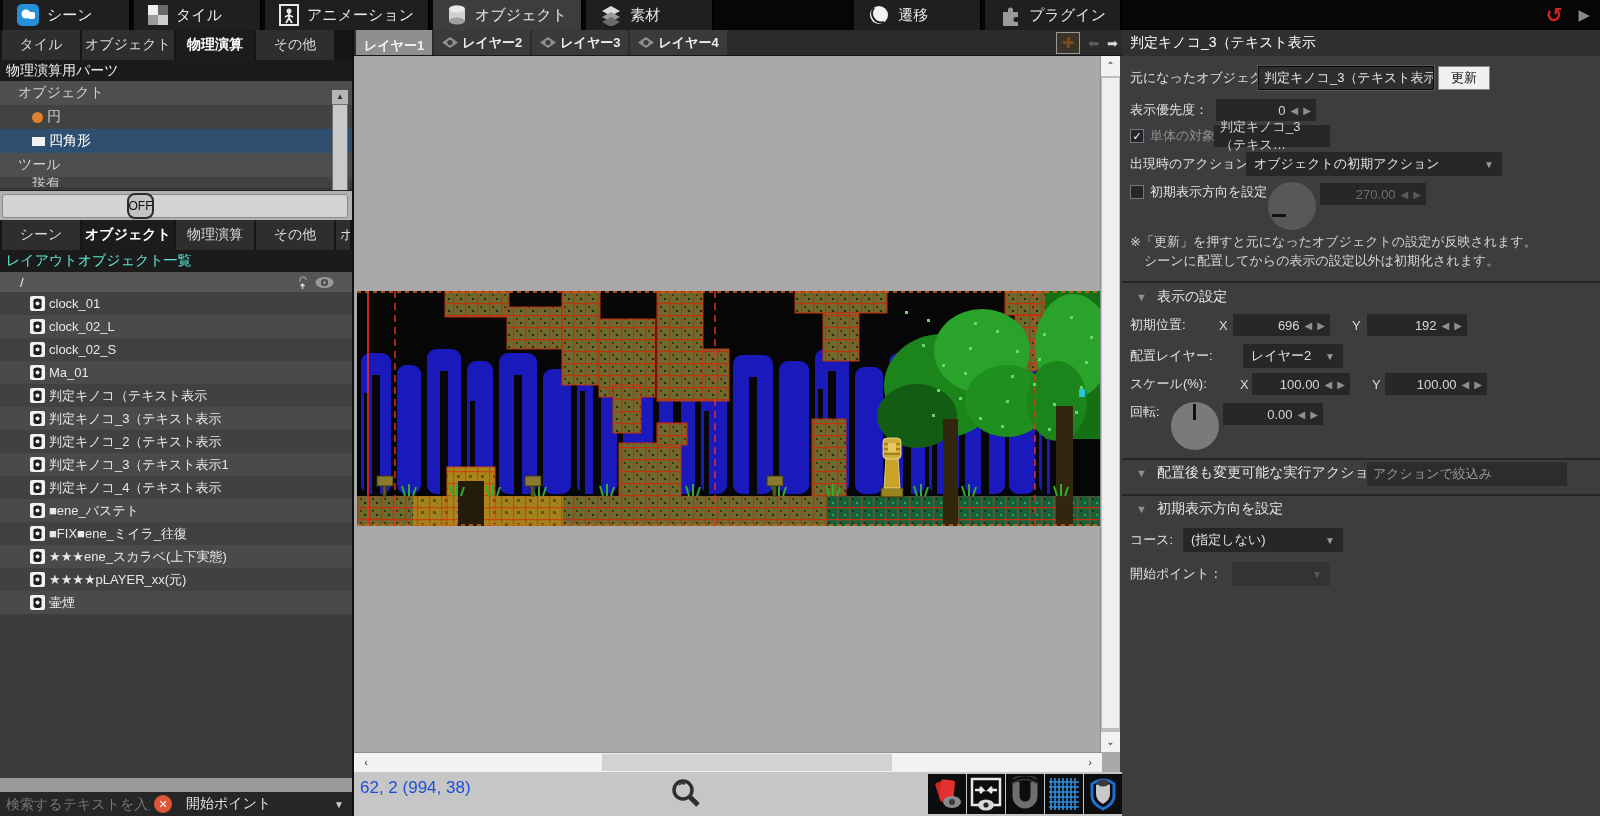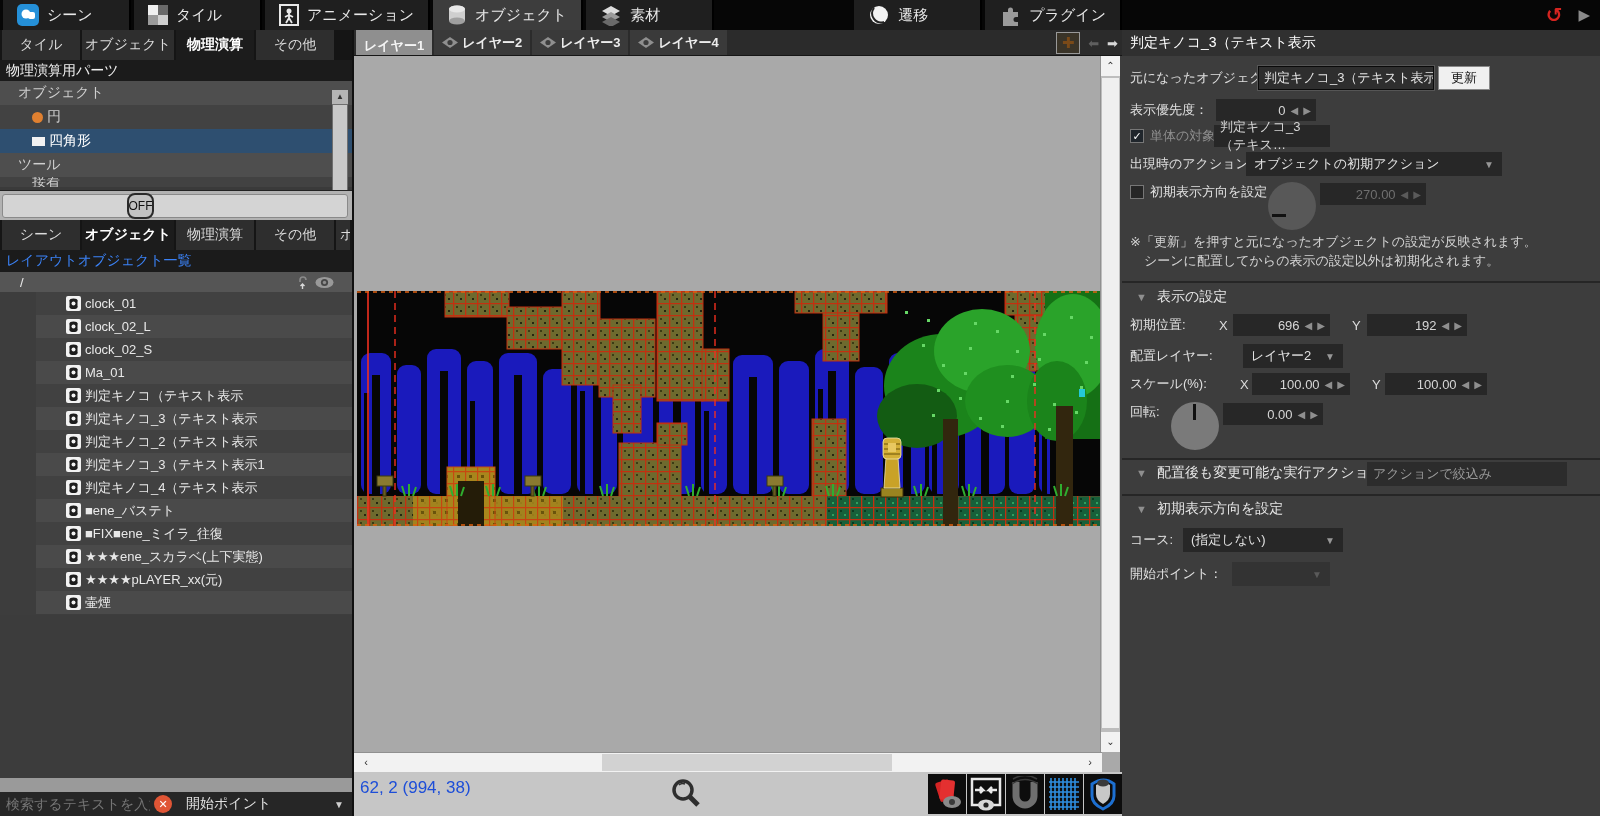--- a/index.html
+++ b/index.html
@@ -36,23 +36,23 @@
   .vscroll-s { position:absolute; right:4px; top:30px; width:16px; height:130px; background:#6f6f6f; }
   .vscroll-s .sb-btn { position:absolute; left:0; width:16px; height:14px; background:#b5b5b5; color:#333; font-size:8px; text-align:center; line-height:14px; }
   .vscroll-s .sb-thumb { position:absolute; left:1px; top:15px; width:14px; height:100px; background:#c9c9c9; }
 
   .offbar { position:absolute; left:0; top:160px; width:352px; height:30px; background:#b2b2b2; border-top:1px solid #222; display:flex; align-items:center; }
   .offtrack { position:absolute; left:2px; top:3px; width:346px; height:24px; background:#d4d4d4; border:1px solid #8a8a8a; border-radius:3px; }
   .offbtn { position:absolute; left:127px; top:2px; width:27px; height:26px; background:#c2c2c2; border:2px solid #2a2a2a; border-radius:8px; font-size:12px; color:#111; display:flex; align-items:center; justify-content:center; }
 
   .tabs2 { top:190px; }
   .tabs1 { top:0; }
-  .listhdr { position:absolute; left:0; top:220px; width:352px; height:22px; background:#1b1b1b; color:#3b82f6; font-size:14px; display:flex; align-items:center; padding-left:6px; }
+  .listhdr { position:absolute; left:0; top:220px; width:352px; height:22px; background:#1b1b1b; color:#5eead4; font-size:14px; display:flex; align-items:center; padding-left:6px; }
   .rootrow { position:absolute; left:0; top:242px; width:352px; height:20px; background:#555; color:#eee; font-size:13px; display:flex; align-items:center; padding-left:20px; }
-  .objlist { position:absolute; left:0; top:262px; width:420px;margin-left:36px; }
+  .objlist { position:absolute; left:0; top:262px; width:420px; }
   .objrow { height:23px; display:flex; align-items:center; padding-left:30px; color:#e8e8e8; font-size:13px; gap:2px; background:#414141; position:relative; }
   .objrow.odd { background:#4a4a4a; }
   .objicon { display:flex; margin-right:2px; }
   .rowicons { position:absolute; right:18px; display:flex; align-items:center; gap:6px; }
   .rootrow .rowicons { right:18px; }
   .lockic { position:relative; width:13px; height:15px; }
   .eyeic { display:flex; }
   .leftfill { position:absolute; left:0; top:585px; width:352px; height:163px; background:#3c3c3c; }
   .graystrip { position:absolute; left:0; top:748px; width:352px; height:14px; background:#9a9a9a; }
   .searchbar { position:absolute; left:0; top:762px; width:352px; height:24px; background:#262626; display:flex; align-items:center; }

